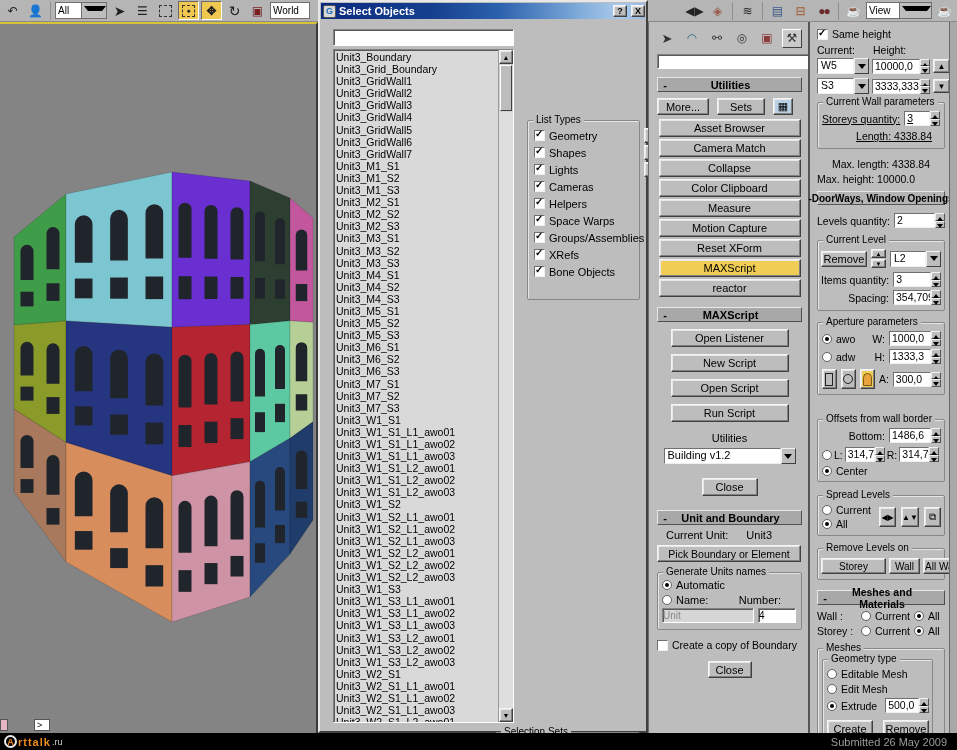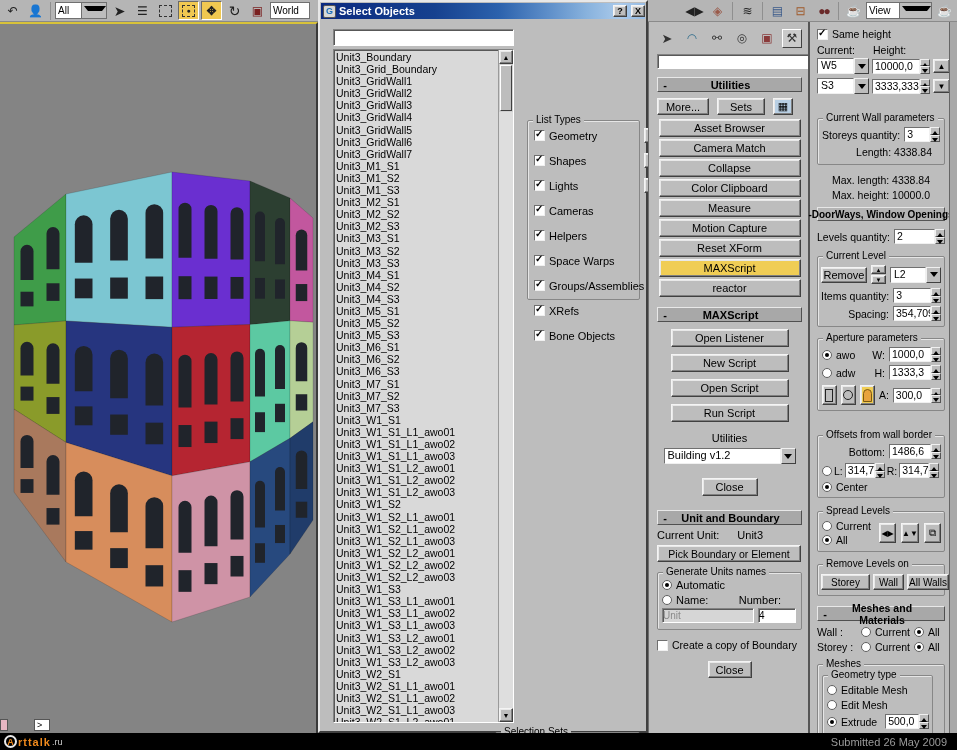--- a/index.html
+++ b/index.html
@@ -70,21 +70,21 @@
   #dlist { position:absolute; left:13px; top:29px; width:181px; height:674px; background:#d9d9d9; display:flex; }
   #dlist .items { flex:1; overflow:hidden; padding:1px 0 0 2px; }
   .lbitem { font-size:10.5px; line-height:12.1px; white-space:nowrap; }
   #dscroll { width:15px; background:#d0d0d0; display:flex; flex-direction:column; border-left:1px solid #9a9a9a; }
   #dscroll .sbtn { height:14px; font-size:7px; display:flex; align-items:center; justify-content:center; }
   #dscroll .thumb { height:46px; margin:1px; background:#bdbdbd; border:1px solid; border-color:#fff #404040 #404040 #fff; }
   #dscroll .track { flex:1; background:#dedede; }
   #sortgrp { position:absolute; left:207px; top:10px; width:113px; height:82px; }
   #sortgrp .row, #listtypes .row { margin:3px 0 3px 14px; }
   #listtypes { position:absolute; left:207px; top:100px; width:113px; height:180px; }
-  #listtypes .grid { display:grid; grid-template-columns:1fr 46px; margin:4px 2px 0 6px; row-gap:8px; }
+  #listtypes .grid { display:grid; grid-template-columns:1fr 46px; margin:4px 2px 0 6px; row-gap:0px; }
   #listtypes .lt-row { display:flex; align-items:center; gap:4px; height:17px; }
   #listtypes .lt-btn { height:15px; font-size:10px; margin-top:1px; }
   #selsets { position:absolute; left:175px; top:712px; width:145px; height:30px; }
 
   
   #cmdpanel { position:absolute; left:648px; top:22px; width:160px; height:711px; background:#bdbdbd; border-left:1px solid #6e6e6e; padding:4px 6px 0 8px; }
   #ctabs { display:flex; gap:5px; align-items:center; height:24px; margin-bottom:4px; }
   .ctab { width:20px; height:19px; display:flex; align-items:center; justify-content:center; font-size:12px; color:#333; }
   .ctab.active { border:1px solid; border-color:#fff #404040 #404040 #fff; background:#cacaca; }
   #csearchrow { display:flex; gap:3px; margin:2px 0 8px 0; }
@@ -433,21 +433,21 @@
           <span class="tri-dn"></span>
         </span>
   </div>
   <span class="btn" style="width:56px;height:18px;margin:14px auto 0 auto;">Close</span>
 
   <div class="rollout" style="margin-top:14px;">
     <span class="minus">-</span>
     <span class="rtitle">Unit and Boundary</span>
   </div>
   <div id="ubody">
-    <div class="row" style="margin:4px 0;align-items:center;">
+    <div class="row" style="margin:4px 9px;align-items:center;">
       <span class="lbl">Current Unit:</span>
       <span class="lbl" style="margin-left:14px;">Unit3</span>
     </div>
     <span class="btn" style="width:144px;height:17px;font-size:10.5px;">Pick Boundary or Element</span>
     <div class="group" style="margin-top:10px;padding:6px 20px 6px 4px;">
       <span class="glabel">Generate Units names</span>
       <div class="row">
         <span class="rd on"></span>
         <span class="lbl">Automatic</span>
       </div>
@@ -502,36 +502,36 @@
     <div class="spinfield">
       <span class="sval">3333,333</span>
       <span class="spin">
             <i class="up"></i>
             <i class="dn"></i>
           </span>
     </div>
     <span class="btn arrbtn">▼</span>
   </div>
 
-  <div class="group" style="margin-top:24px;padding:8px 4px 4px 4px;">
+  <div class="group" style="margin-top:8px;padding:8px 4px 4px 4px;text-decoration:underline;">
     <span class="glabel">Current Wall parameters</span>
     <div class="row">
       <span class="lbl">Storeys quantity:</span>
       <div class="spinfield" style="width:40px;">
         <span class="sval">3</span>
         <span class="spin">
               <i class="up"></i>
               <i class="dn"></i>
             </span>
       </div>
     </div>
     <div class="lbl" style="text-align:right;margin:4px 8px 2px 0;">Length: 4338.84</div>
   </div>
   <div class="lbl" style="text-align:center;margin-top:2px;">Max. length: 4338.84</div>
-  <div class="lbl" style="text-align:center;margin:3px 0 6px 0;">Max. height: 10000.0</div>
+  <div class="lbl" style="margin:3px 0 6px 0;">Max. height: 10000.0</div>
 
   <div class="secthdr">-DoorWays, Window Openings</div>
   <div class="row">
     <span class="lbl">Levels quantity:</span>
     <div class="spinfield" style="flex:1;">
       <span class="sval">2</span>
       <span class="spin">
             <i class="up"></i>
             <i class="dn"></i>
           </span>
@@ -674,21 +674,21 @@
       </div>
       <span class="btn" style="width:22px;height:20px;margin-left:8px;font-size:8px;">◀▶</span>
       <span class="btn" style="width:22px;height:20px;margin-left:5px;font-size:8px;flex-direction:column;line-height:7px;">▲▼</span>
       <span class="btn" style="width:22px;height:20px;margin-left:5px;font-size:10px;">⧉</span>
     </div>
   </div>
 
   <div class="group" style="margin-top:12px;padding:9px 3px 5px 3px;">
     <span class="glabel">Remove Levels on</span>
     <div class="row" id="rmlvlbtns" style="gap:3px;">
-          <span class="btn" style="height: 16px; padding: 0px 9px; flex: 1 1 0%; font-size: 10px;">Storey</span>
+          <span class="btn" style="height: 16px; padding: 0px 17px; flex: 1 1 0%; font-size: 10px;">Storey</span>
           <span class="btn" style="height: 16px; padding: 0px 5px; flex: 1 1 0%; font-size: 10px;">Wall</span>
           <span class="btn" style="height: 16px; padding: 0px 1px; flex: 1 1 0%; font-size: 10px;">All Walls</span>
         </div>
   </div>
 
   <div class="rollout" style="margin-top:10px;">
     <span class="minus">-</span>
     <span class="rtitle" style="font-size:10.5px;">Meshes and Materials</span>
   </div>
   <div class="row" style="margin-top:5px;">
@@ -723,21 +723,21 @@
         <span class="lbl">Extrude</span>
         <div class="spinfield" style="width:48px;margin-left:4px;">
           <span class="sval">500,0</span>
           <span class="spin">
                 <i class="up"></i>
                 <i class="dn"></i>
               </span>
         </div>
       </div>
       <div class="row" style="margin-top:7px;gap:10px;">
-        <span class="btn" style="width:52px;height:17px;font-style:italic;">Create</span>
+        <span class="btn" style="width:52px;height:17px;">Create</span>
         <span class="btn" style="width:52px;height:17px;">Remove</span>
       </div>
     </div>
   </div>
 
 </div>
 
 <div class="rscroll"></div>
 
 <div id="footer">

